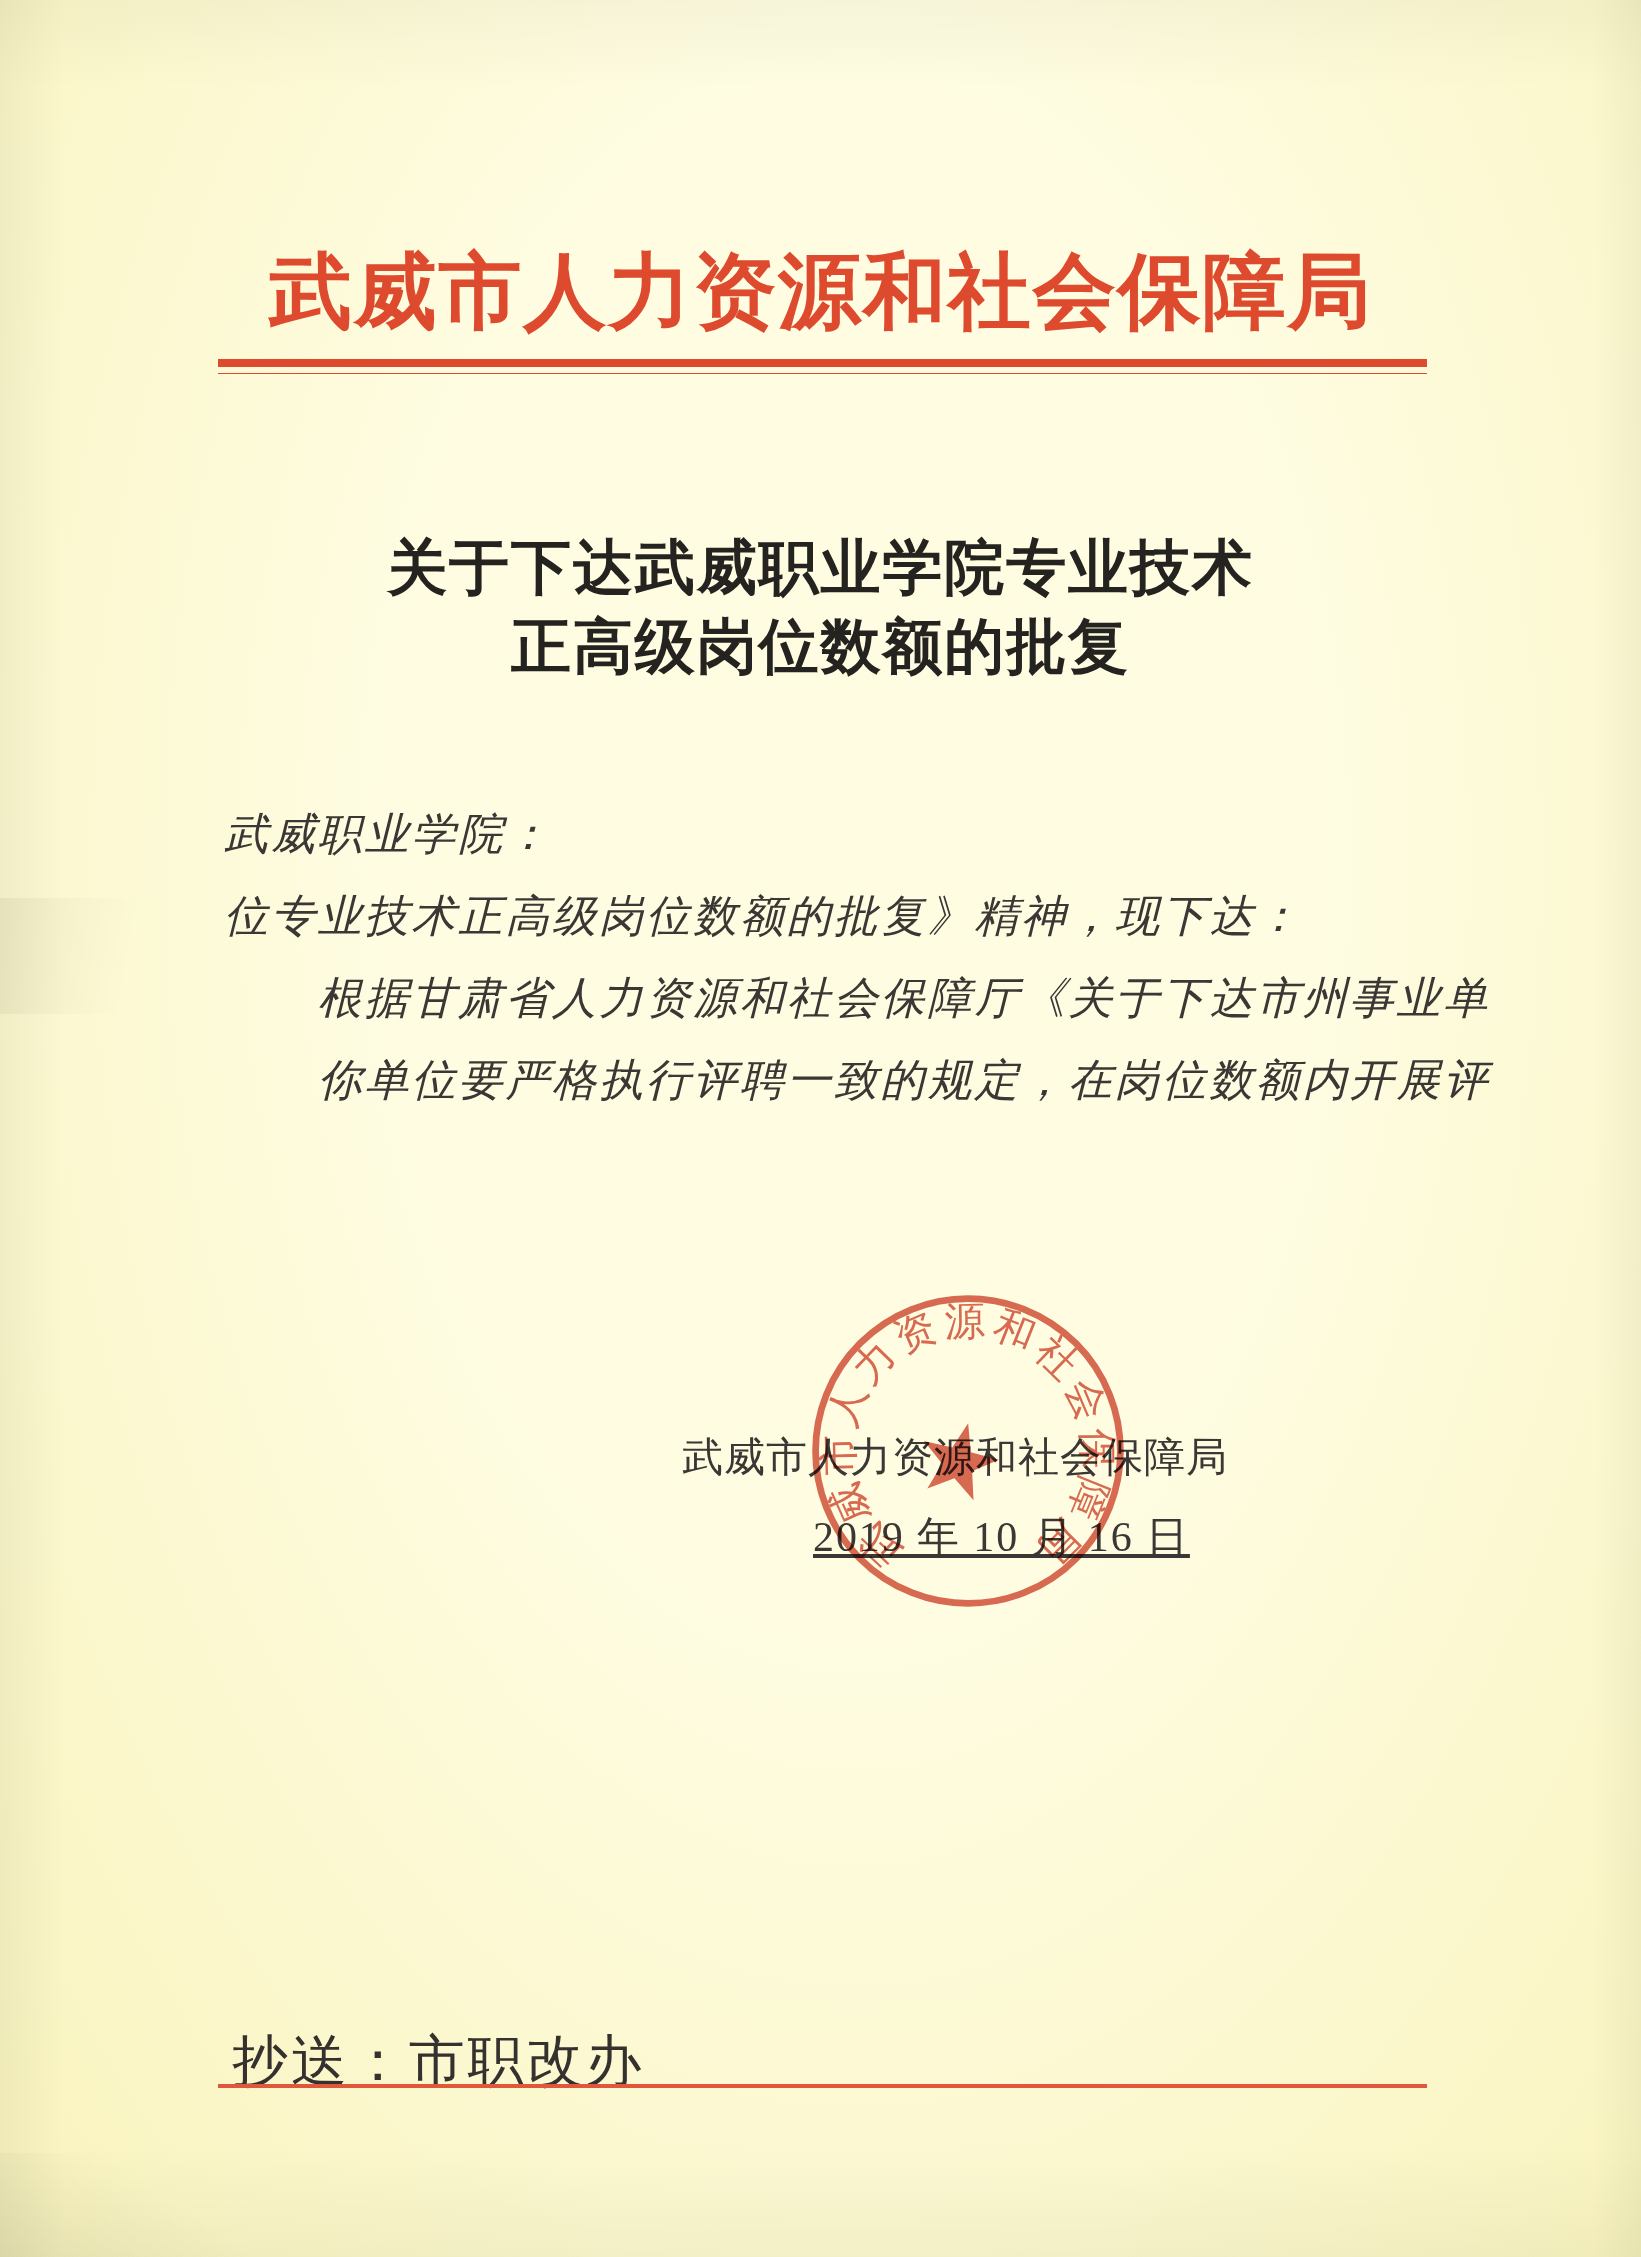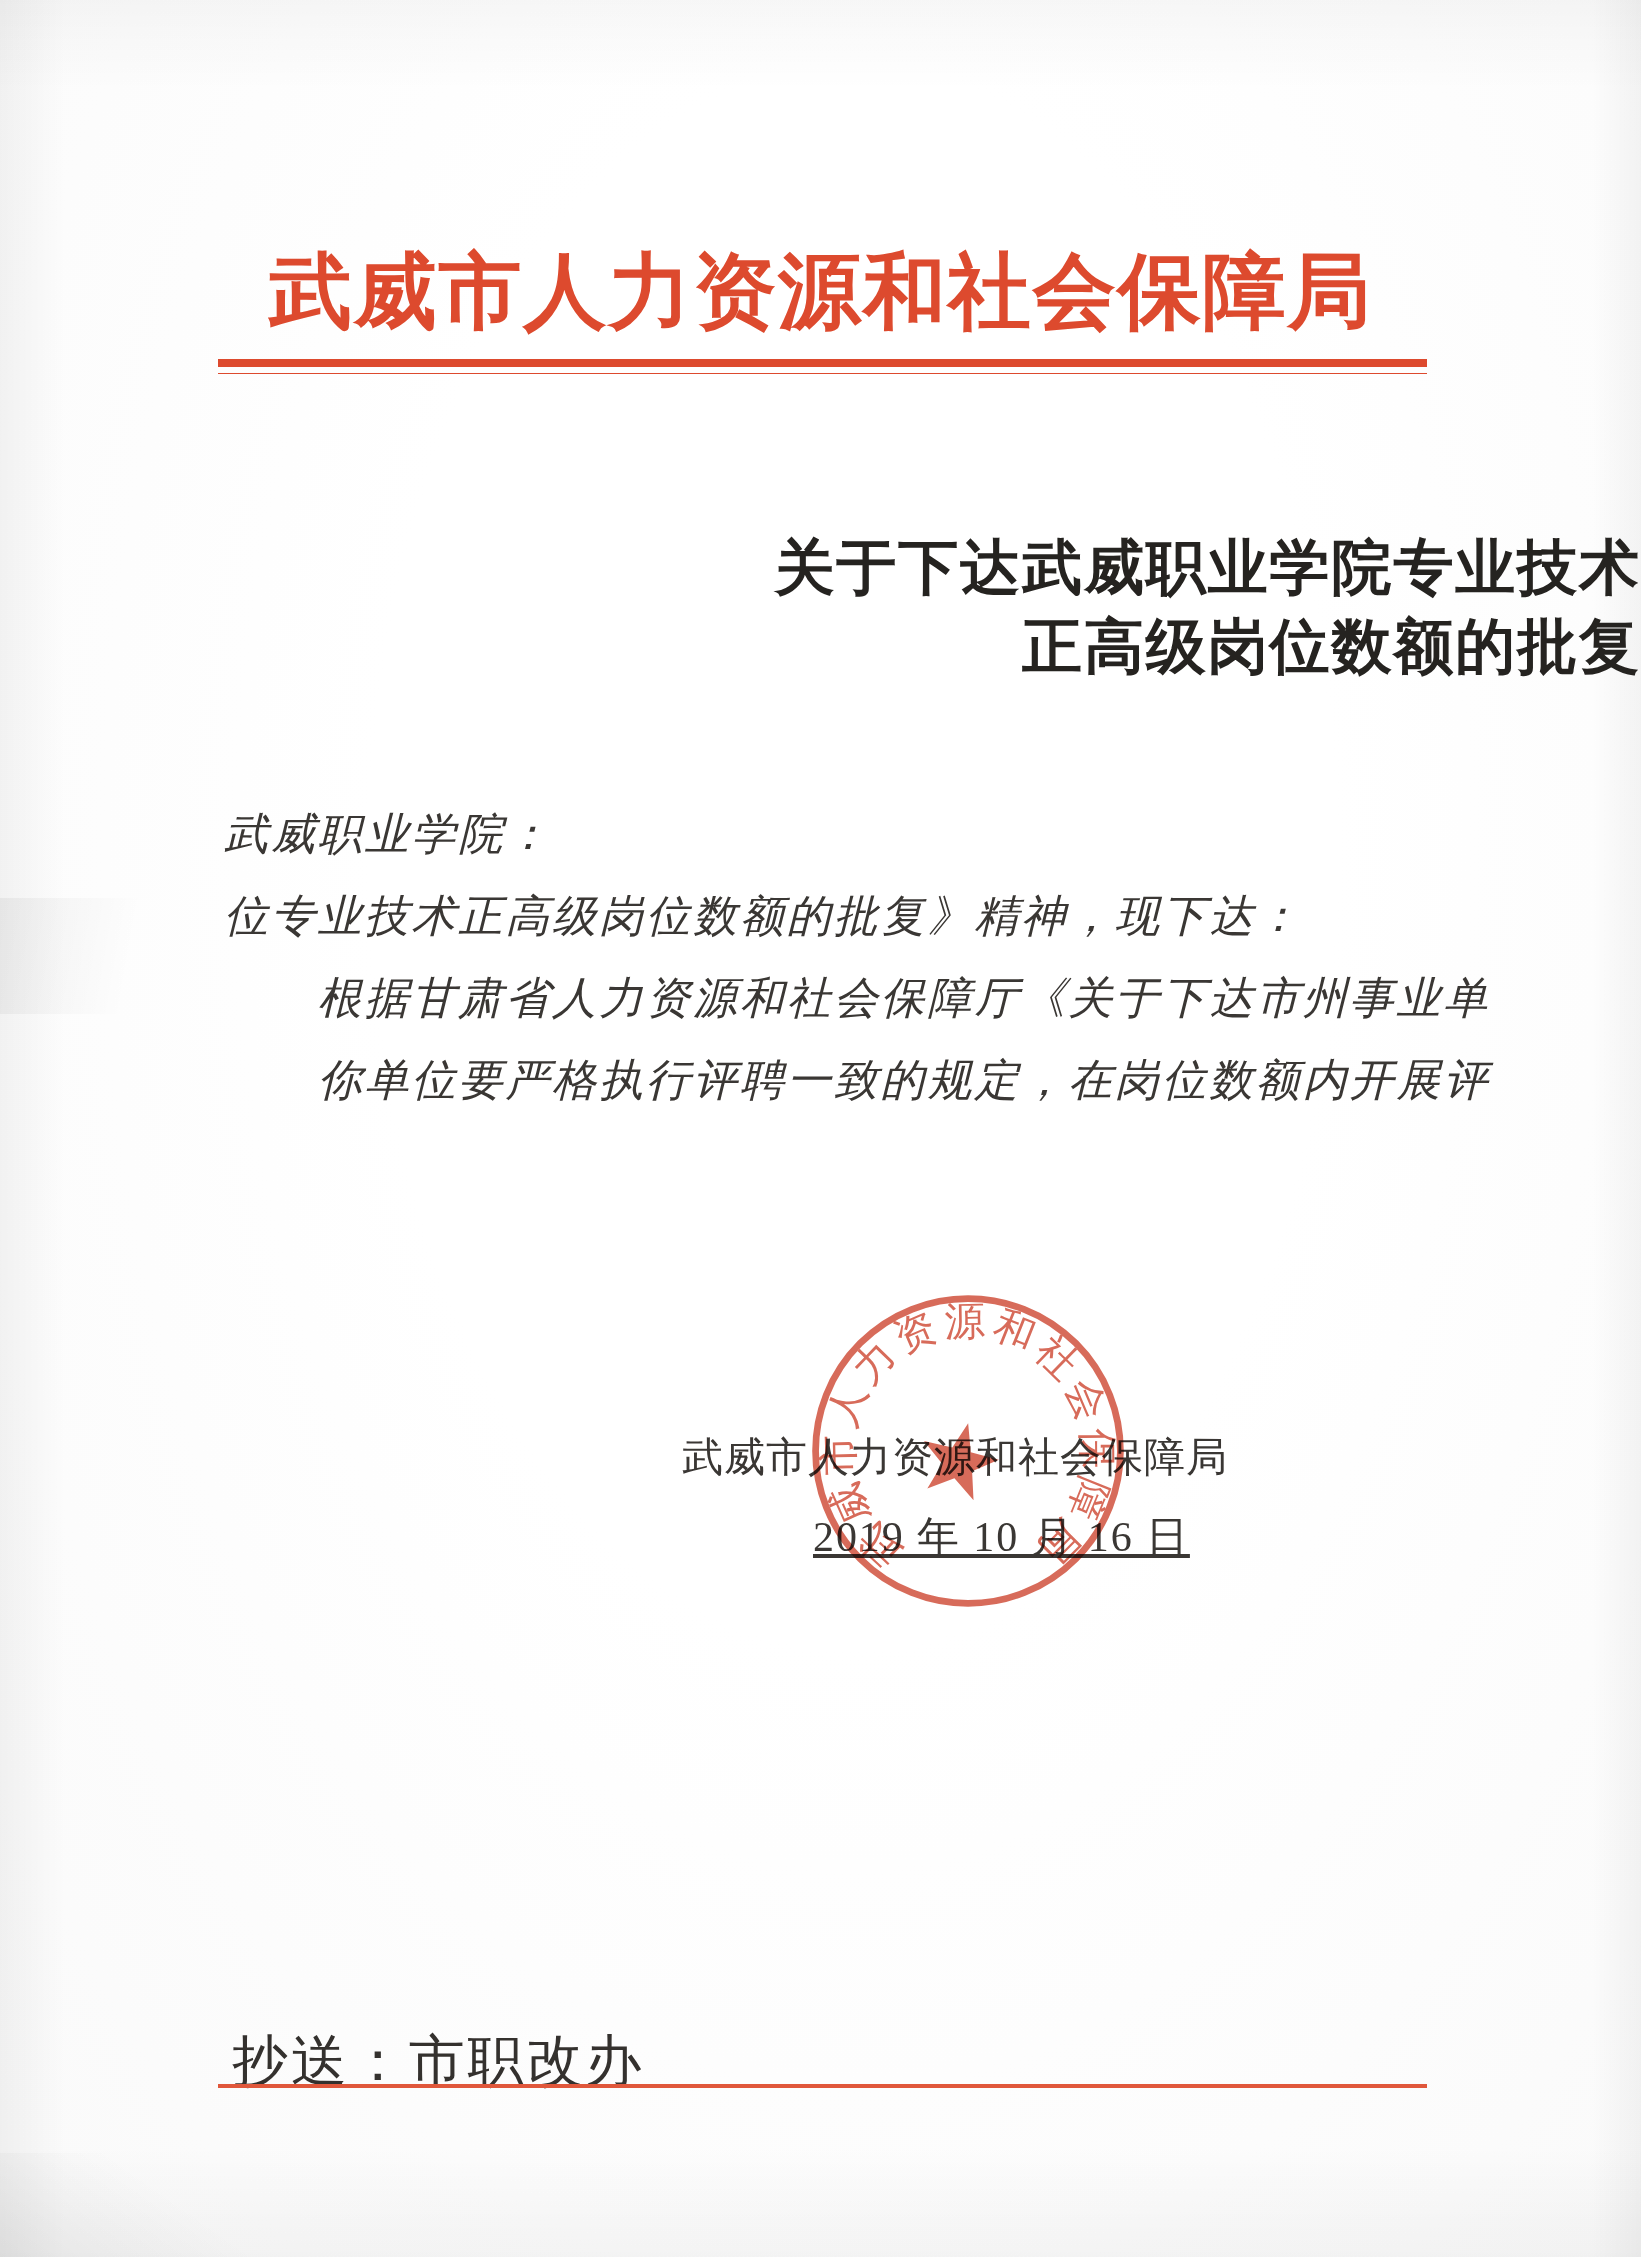--- a/index.html
+++ b/index.html
@@ -4,21 +4,21 @@
 <style>
   html, body { margin: 0; padding: 0; }
   body {
     width: 1641px; height: 2257px;
     background: #e9e9e7;
     font-family: "Liberation Serif", "DejaVu Serif", serif;
   }
   .page {
     position: relative;
     width: 1641px; height: 2257px;
-    background: #ffffff;
+    background: #fef9c3;
     overflow: hidden;
   }
   
   .page::before {
     content: "";
     position: absolute; inset: 0;
     background:
       linear-gradient(90deg, rgba(0,0,0,0.045), rgba(0,0,0,0) 4%),
       linear-gradient(-90deg, rgba(0,0,0,0.04), rgba(0,0,0,0) 3%),
       linear-gradient(0deg, rgba(0,0,0,0.035), rgba(0,0,0,0) 5%),
@@ -48,21 +48,21 @@
     position: absolute; left: 218px; top: 359px;
     width: 1209px; height: 14.5px;
     box-sizing: border-box;
     border-top: 8.7px solid #dd4a2e;
     border-bottom: 1.9px solid #dd4a2e;
     background: transparent;
   }
 
   .doc-title {
     position: absolute; left: 0; width: 1641px; top: 529px;
-    text-align: right;
+    text-align: center;
     font-size: 60px; line-height: 79px; font-weight: bold;
     letter-spacing: 1.9px;
     color: #252320;
   }
 
   .body-block {
     position: absolute; left: 224px; top: 794px; width: 1236px;
     color: #3a3734;
     font-size: 44px; line-height: 82px;
     letter-spacing: 2.9px;

